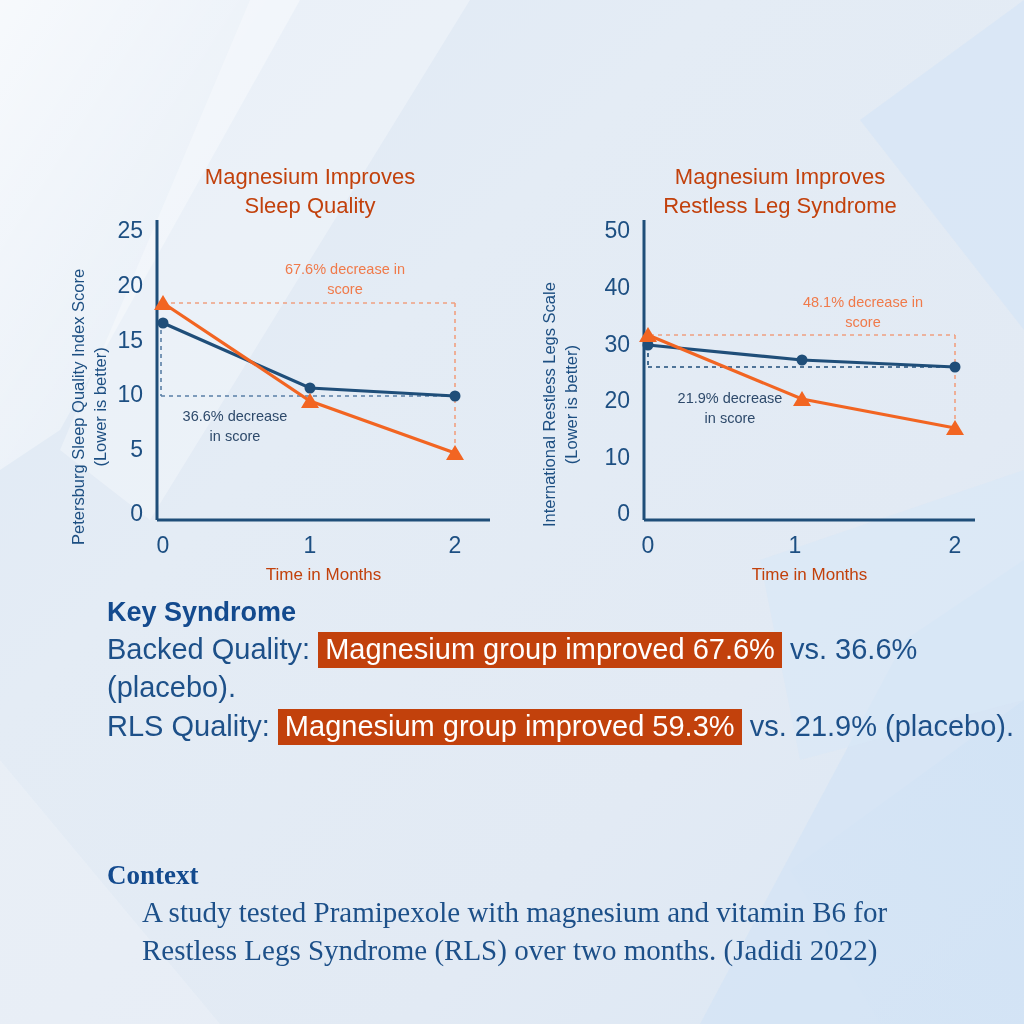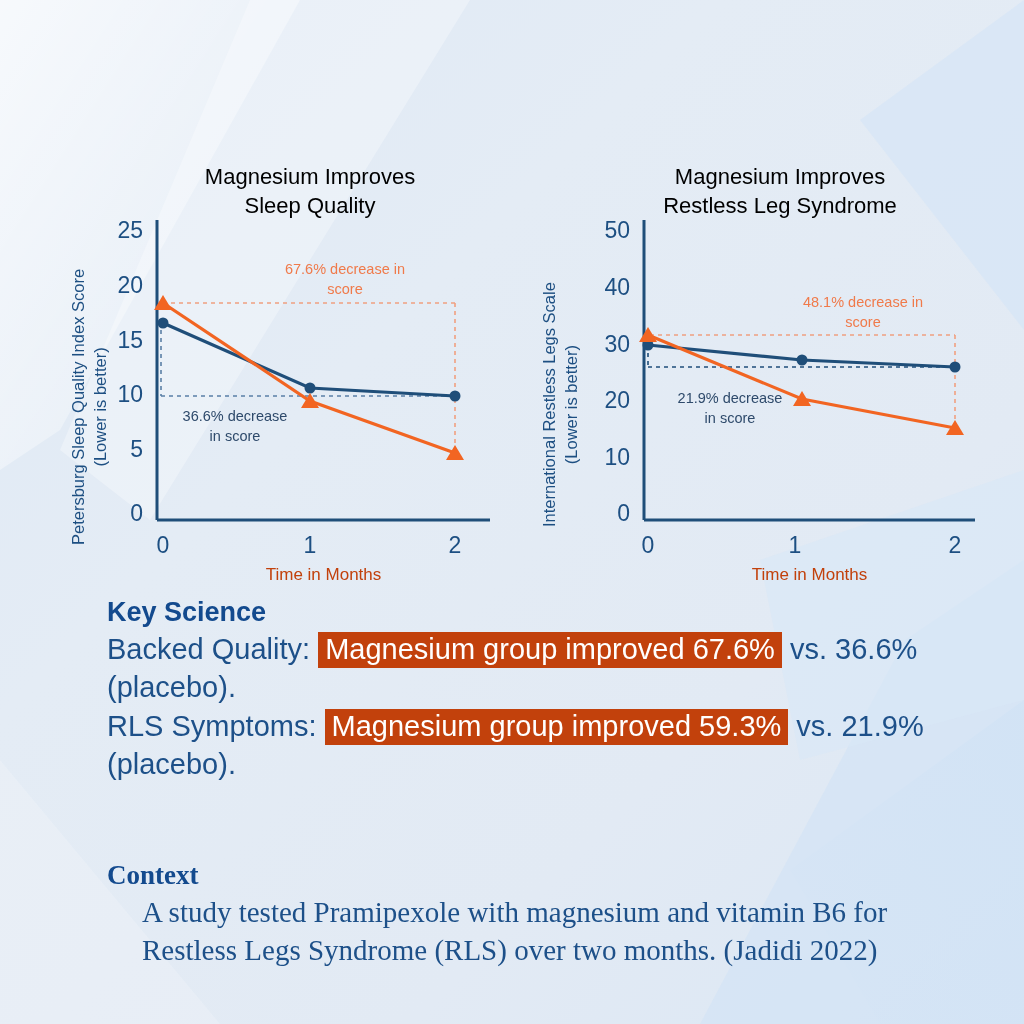--- a/index.html
+++ b/index.html
@@ -20,21 +20,21 @@
     color:#134a8e; line-height:1;
   }
 
   
   .chart { position:absolute; top:155px; }
   #chart-left  { left:45px;  width:470px; height:430px; }
   #chart-right { left:520px; width:480px; height:430px; }
 
   .chart-title {
     position:absolute; top:8px; left:0; right:0;
-    text-align:center; color:#000000;
+    text-align:center; color:#c2410c;
     font-size:22px; line-height:1.3;
   }
   #chart-left .chart-title  { padding-left:60px; }
   #chart-right .chart-title { padding-left:40px; }
 
   .ylabel {
     position:absolute;
     transform-origin:0 0; transform:rotate(-90deg);
     color:#1d4f82; font-size:16.5px; line-height:1.35;
     text-align:center; white-space:nowrap;
@@ -199,23 +199,23 @@
       <text class="ann-orange" x="343" y="152" text-anchor="middle">48.1% decrease in</text>
       <text class="ann-orange" x="343" y="172" text-anchor="middle">score</text>
       <text class="ann-blue" x="210" y="248" text-anchor="middle">21.9% decrease</text>
       <text class="ann-blue" x="210" y="268" text-anchor="middle">in score</text>
     </svg>
 
     <div class="xlabel" style="left:124px; top:410px; width:331px;">Time in Months</div>
   </div>
 
   <div class="section" id="key-findings">
-    <div class="sec-head">Key Science</div>
+    <div class="sec-head">Key Syndrome</div>
     <div class="sec-body"><span>Backed Quality: </span><span class="hl">Magnesium group improved 67.6%</span><span> vs. 36.6% (placebo).</span></div>
-    <div class="sec-body"><span>RLS Symptoms: </span><span class="hl">Magnesium group improved 59.3%</span><span> vs. 21.9% (placebo).</span></div>
+    <div class="sec-body"><span>RLS Quality: </span><span class="hl">Magnesium group improved 59.3%</span><span> vs. 21.9% (placebo).</span></div>
   </div>
 
   <div class="section" id="context">
     <div class="sec-head">Context</div>
     <div class="sec-body">A study tested Pramipexole with magnesium and vitamin B6 for Restless Legs Syndrome (RLS) over two months. (Jadidi 2022)</div>
   </div>
 
 </div>
 
 </body></html>

